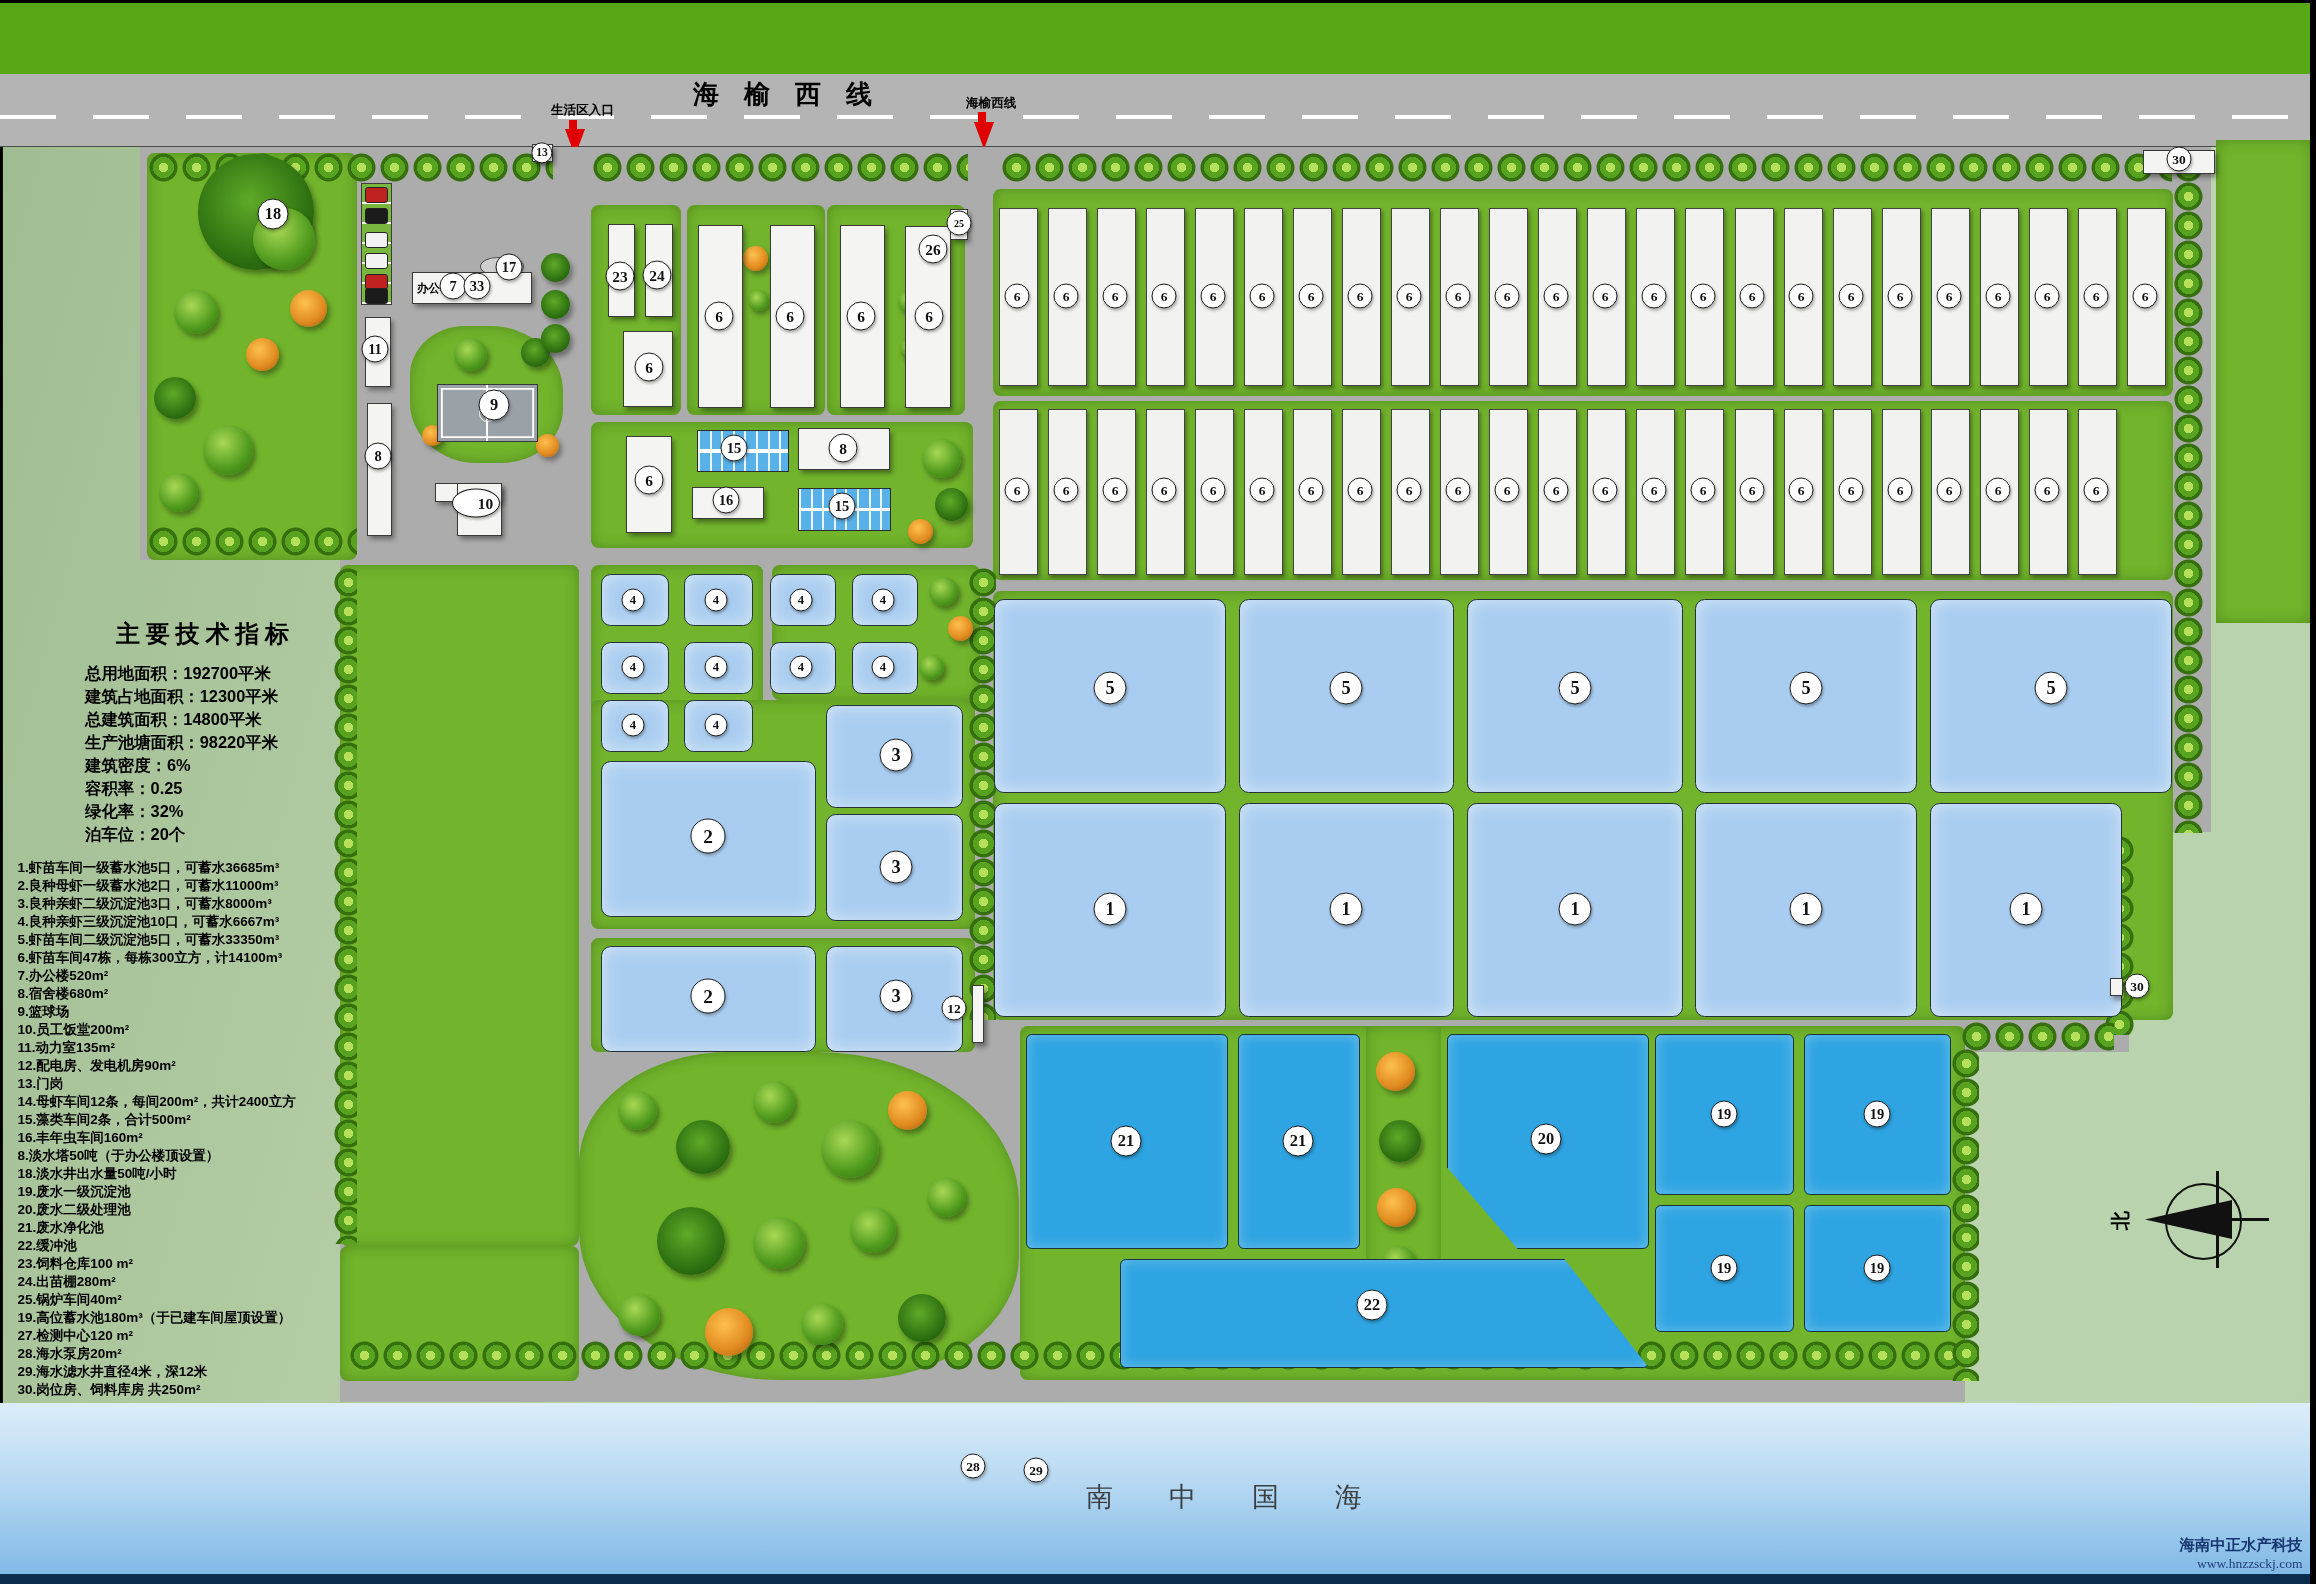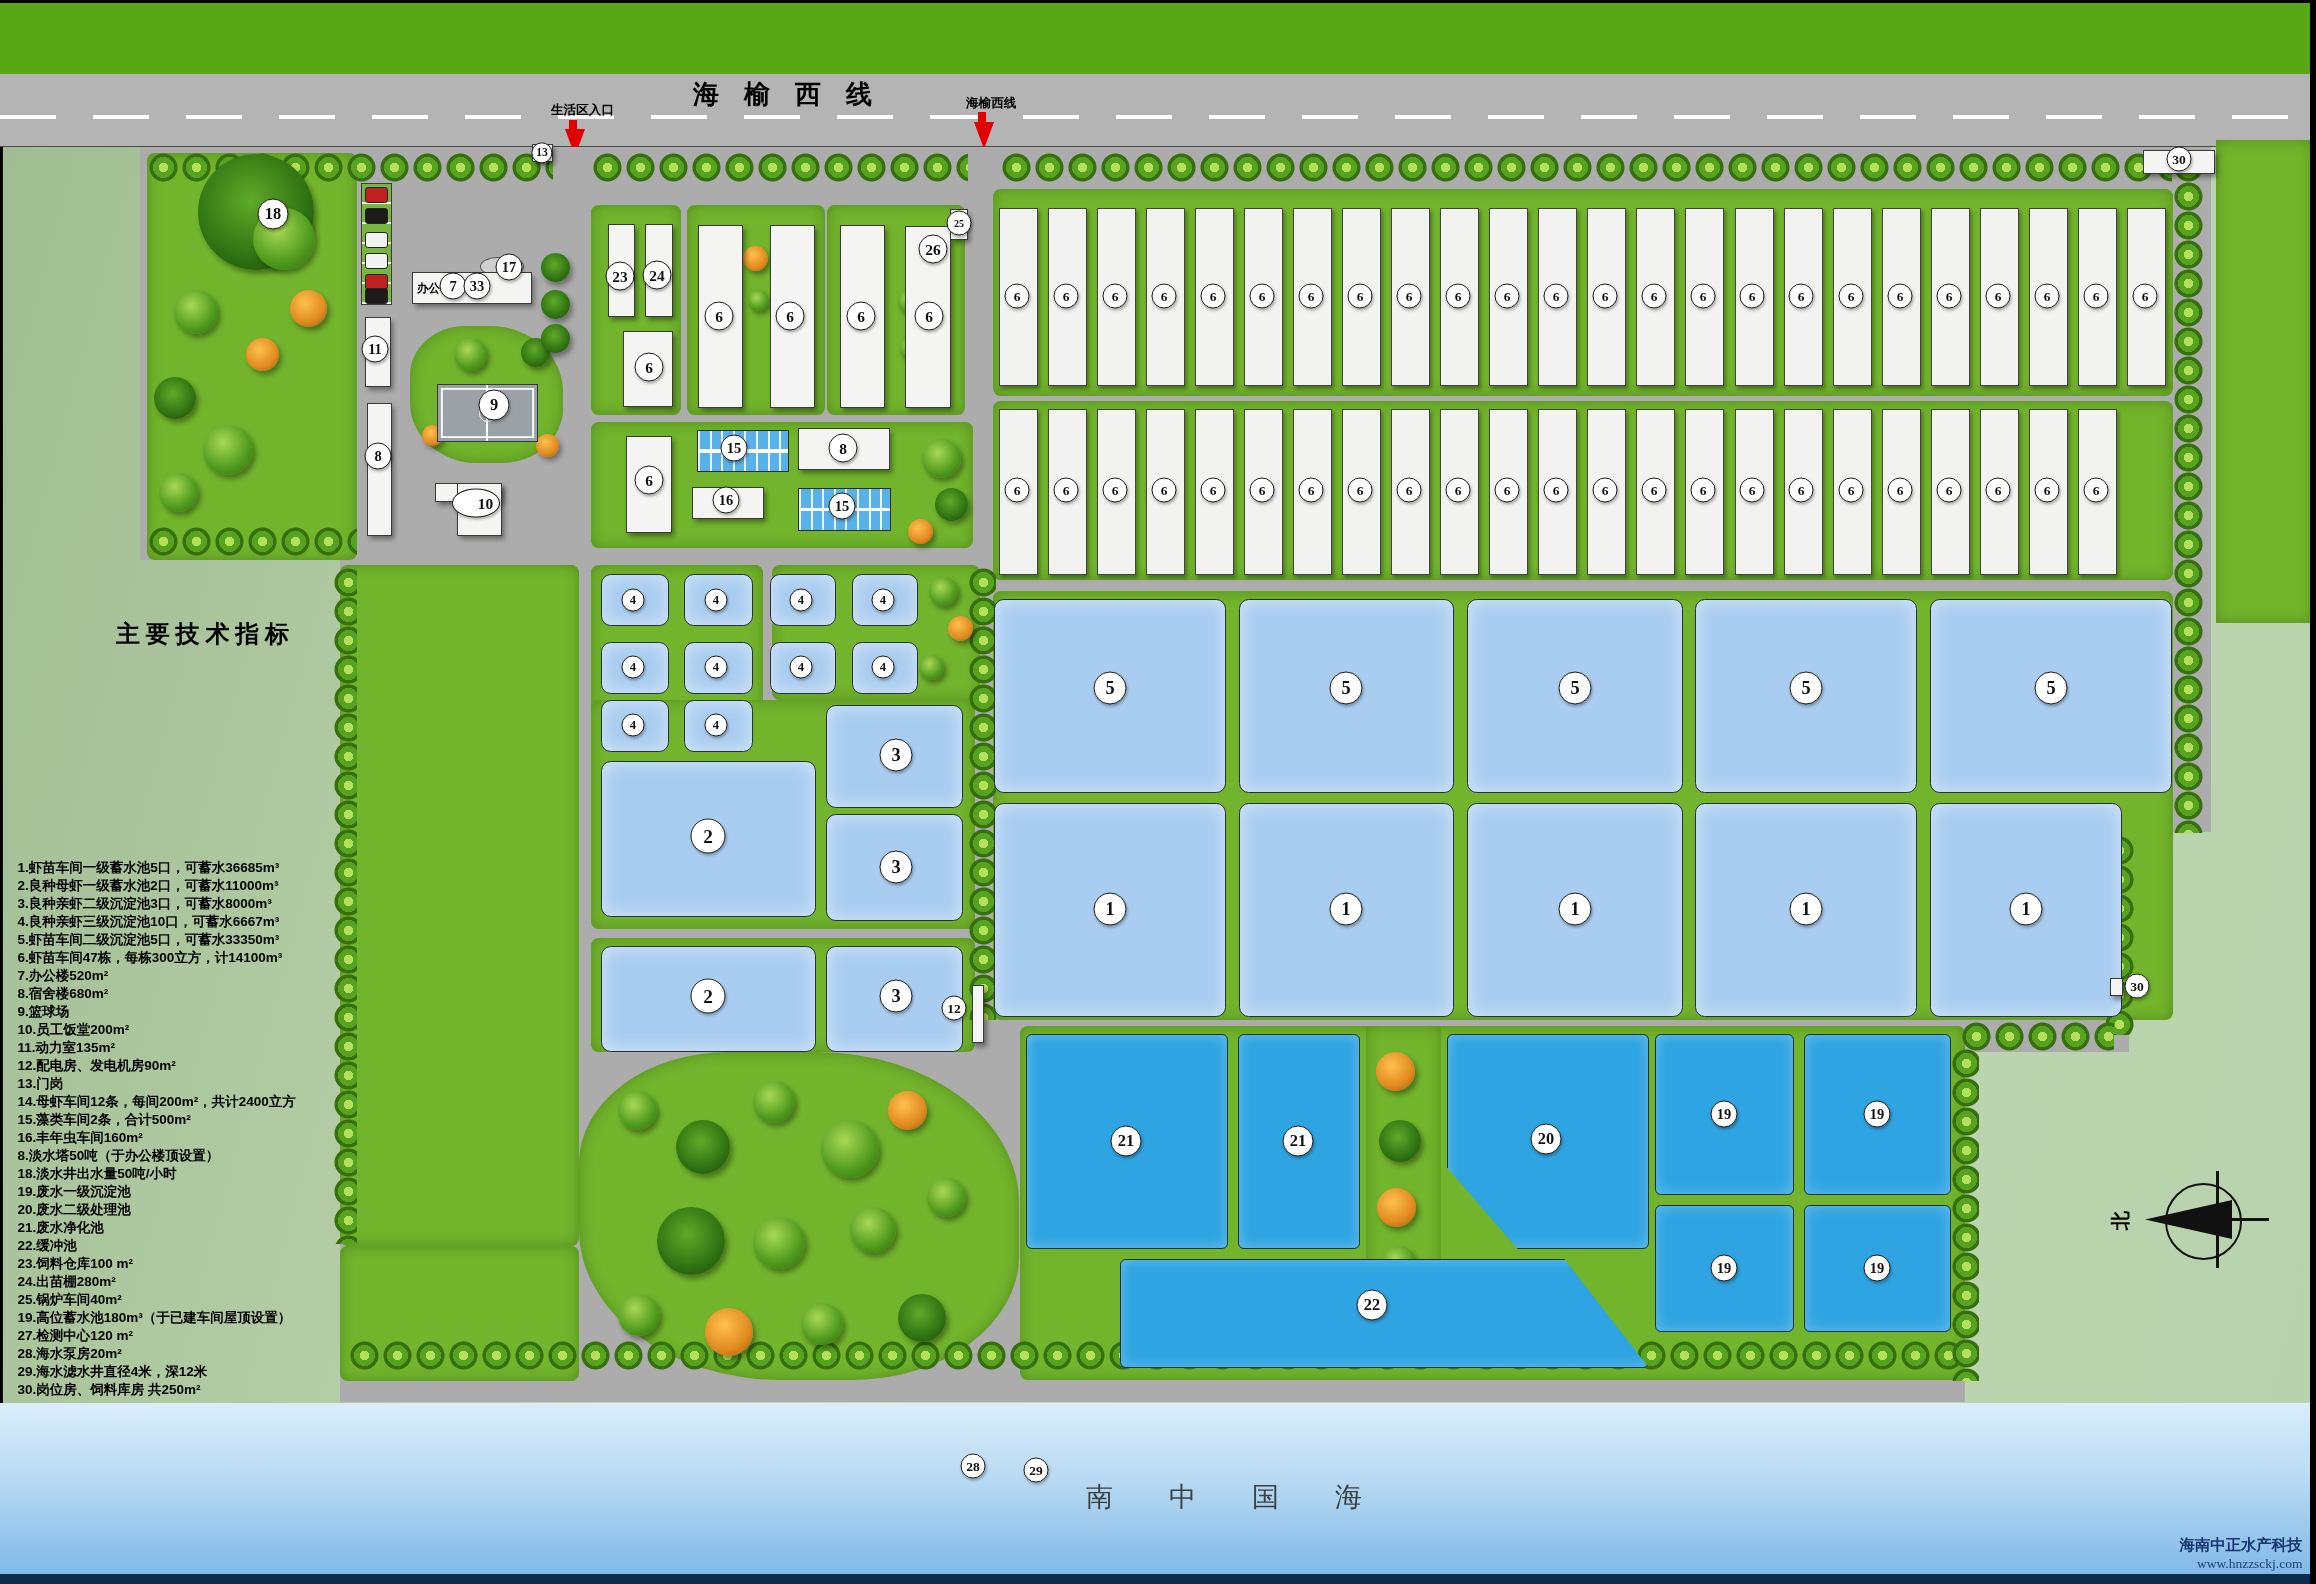--- a/index.html
+++ b/index.html
@@ -276,20 +276,30 @@
   <div class="seabottom"></div>
   <div class="rightedge"></div>
 
   <div class="compass-circle" style="left:2165px;top:1183px;width:73px;height:73px;"></div>
   <div class="compass-line" style="left:2158px;top:1218px;width:111px;height:2.9px;"></div>
   <div class="compass-line" style="left:2216px;top:1171px;width:2.9px;height:97px;"></div>
   <div class="compass-arrow" style="left:2145px;top:1200px;width:87px;height:39px;"></div>
   <div class="cn" style="left:2111px;top:1207px;font-size:19.3px;transform:rotate(-90deg);">北</div>
 
   <div class="cn" style="left:116px;top:618px;font-size:24px;letter-spacing:5.8px;">主要技术指标</div>
+  <div class="abs" id="ind-list" style="left:85px;top:662px;">
+      <div class="ind-row">总用地面积：192700平米</div>
+      <div class="ind-row">建筑占地面积：12300平米</div>
+      <div class="ind-row">总建筑面积：14800平米</div>
+      <div class="ind-row">生产池塘面积：98220平米</div>
+      <div class="ind-row">建筑密度：6%</div>
+      <div class="ind-row">容积率：0.25</div>
+      <div class="ind-row">绿化率：32%</div>
+      <div class="ind-row">泊车位：20个</div>
+    </div>
 
   <div class="abs" id="legend-list" style="left:17.4px;top:859px;">
       <div class="legend-item">1.虾苗车间一级蓄水池5口，可蓄水36685m³</div>
       <div class="legend-item">2.良种母虾一级蓄水池2口，可蓄水11000m³</div>
       <div class="legend-item">3.良种亲虾二级沉淀池3口，可蓄水8000m³</div>
       <div class="legend-item">4.良种亲虾三级沉淀池10口，可蓄水6667m³</div>
       <div class="legend-item">5.虾苗车间二级沉淀池5口，可蓄水33350m³</div>
       <div class="legend-item">6.虾苗车间47栋，每栋300立方，计14100m³</div>
       <div class="legend-item">7.办公楼520m²</div>
       <div class="legend-item">8.宿舍楼680m²</div>

